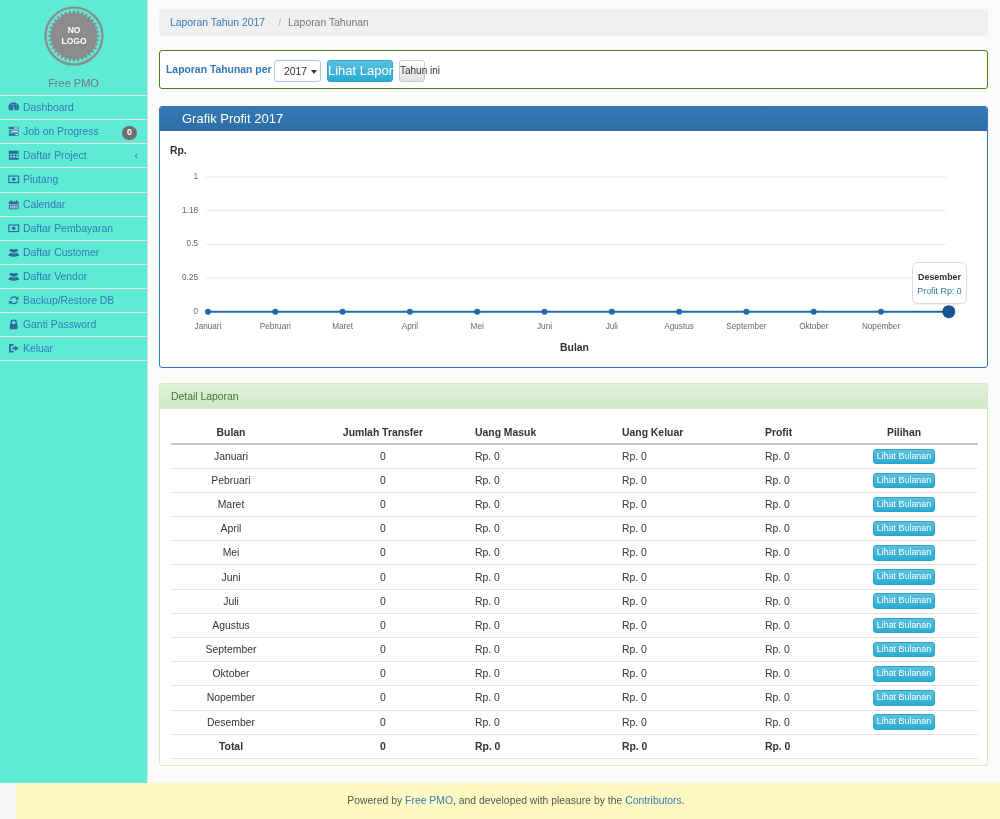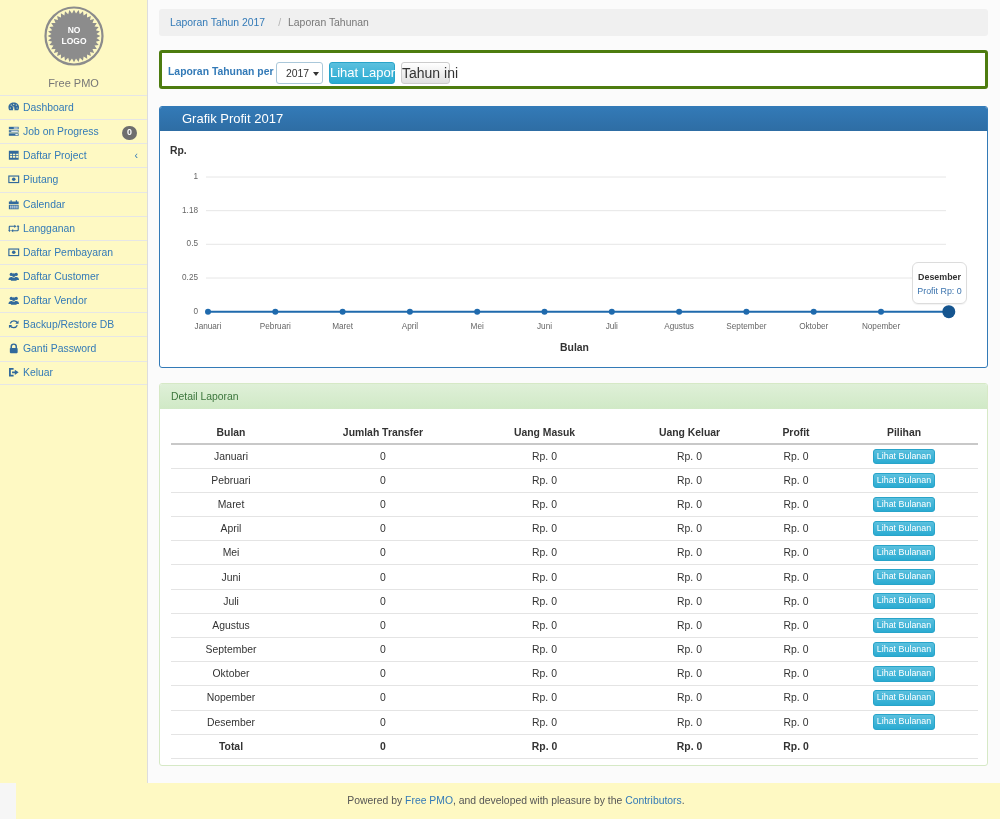--- a/index.html
+++ b/index.html
@@ -1,59 +1,59 @@
 <!DOCTYPE html>
 <html><head><meta charset="utf-8">
 <style>
 *{margin:0;padding:0;box-sizing:border-box;}
 html,body{width:1000px;height:819px;background:#f6f6f6;font-family:"Liberation Sans",sans-serif;overflow:hidden;}
 .abs{position:absolute;}
 #content-bg{position:absolute;left:148px;top:0;width:852px;height:783px;background:#fbfbfb;}
 
-#sidebar{position:absolute;left:0;top:0;width:148px;height:783px;background:#fef9c3;border-right:1px solid #ddd;}
+#sidebar{position:absolute;left:0;top:0;width:148px;height:783px;background:#5eead4;border-right:1px solid #ddd;}
 #logo{height:95px;text-align:center;}
 #brand{font-size:11px;color:#777;margin-top:1px;}
 ul.menu{list-style:none;}
 ul.menu li{height:24.15px;border-top:1px solid #e6e6e6;position:relative;}
 ul.menu li a{display:flex;align-items:center;height:100%;padding-left:8px;color:#337ab7;font-size:10.4px;text-decoration:none;}
 ul.menu li a svg{margin-right:3.5px;flex:none;}
 .badge0{position:absolute;right:10px;top:5.5px;background:#6e6e6e;color:#fff;font-size:8.9px;font-weight:bold;border-radius:7px;padding:2.5px 5px;line-height:1;}
 .chev{position:absolute;right:9px;top:5px;color:#337ab7;font-size:10.5px;}
 
 #bread{position:absolute;left:159px;top:9px;width:829px;height:27px;background:#f0f0f0;border-radius:3px;font-size:10.4px;line-height:27px;padding-left:11px;color:#b4b4b4;}
 #bread a{color:#337ab7;text-decoration:none;}
 #bread .cur{color:#777;}
-#formbar{position:absolute;left:159px;top:50px;width:829px;height:39px;background:#fff;border:3px solid #4d7c0f;border-radius:3px;}
+#formbar{position:absolute;left:159px;top:50px;width:829px;height:39px;background:#fff;border:1px solid #4d7c0f;border-radius:3px;}
 #formbar .lbl{position:absolute;left:6px;top:13px;font-size:10.4px;font-weight:bold;color:#337ab7;}
 #selyear{position:absolute;left:114px;top:9px;width:47px;height:22px;border:1px solid #aac8da;border-radius:3px;background:#fff;font-size:10.4px;color:#333;}
 #selyear .ar{position:absolute;right:3px;top:9px;width:0;height:0;border-left:3.5px solid transparent;border-right:3.5px solid transparent;border-top:4px solid #333;}
 .btn{display:inline-block;text-align:center;border-radius:3px;font-family:"Liberation Sans",sans-serif;}
 .btn-info{background:linear-gradient(#5bc0de,#2aabd2);border:1px solid #28a4c9;color:#fff;}
 .btn-def{background:linear-gradient(#fff,#e0e0e0);border:1px solid #ccc;color:#333;}
 #btnlihat{position:absolute;left:167px;top:9px;width:66px;height:22px;font-size:13px;line-height:20px;white-space:nowrap;}
-#btntahun{position:absolute;left:239px;top:9px;width:49px;height:22px;font-size:14px;line-height:20px;white-space:nowrap;}
+#btntahun{position:absolute;left:239px;top:9px;width:26px;height:22px;font-size:10px;line-height:20px;white-space:nowrap;}
 
 #cpanel{position:absolute;left:159px;top:106px;width:829px;height:262px;background:#fff;border:1px solid #337ab7;border-radius:3px;}
 #chead{height:24px;background:linear-gradient(#337ab7,#2e6da4);border-radius:2px 2px 0 0;color:#fff;font-size:13px;line-height:24px;padding-left:22px;}
 #cpanel .rp{position:absolute;left:10px;top:38px;font-size:10.4px;font-weight:bold;color:#333;}
 .ylab{position:absolute;width:34px;text-align:right;font-size:8.2px;color:#666;}
 .xlab{position:absolute;width:60px;margin-left:-30px;text-align:center;font-size:8.2px;color:#666;top:215px;}
 #bulan{position:absolute;left:0;width:829px;text-align:center;top:235px;font-size:10.4px;font-weight:bold;color:#333;}
 #tip{position:absolute;left:752px;top:155px;width:55px;height:42px;background:rgba(255,255,255,.96);border:1px solid #dcdcdc;border-radius:6px;box-shadow:0 1px 1px rgba(0,0,0,.05);text-align:center;}
 #tip .t1{font-size:8.9px;font-weight:bold;color:#333;margin-top:9px;white-space:nowrap;}
 #tip .t2{font-size:8.9px;color:#3b73ad;margin-top:4px;white-space:nowrap;}
 
 #dpanel{position:absolute;left:159px;top:383px;width:829px;height:383px;background:#fff;border:1px solid #d6e9c6;border-radius:3px;}
 #dhead{height:25px;background:linear-gradient(#dff0d8,#d0e9c6);border-radius:2px 2px 0 0;color:#3c763d;font-size:10.4px;line-height:25px;padding-left:11px;}
 table#tbl{position:absolute;left:11px;top:37px;width:807px;border-collapse:collapse;table-layout:fixed;font-size:10.4px;color:#333;}
 #tbl th{font-weight:bold;border-bottom:2px solid #c8c8c8;height:23px;}
 #tbl td{border-top:1px solid #e4e4e4;height:24.2px;vertical-align:middle;}
 #tbl td:last-child,#tbl th:last-child{padding-right:5px;}
 #tbl .c{text-align:center;}
-#tbl .r{text-align:center;padding-right:8px;}
+#tbl .r{text-align:left;padding-right:8px;}
 #tbl tr.tot td{font-weight:bold;border-bottom:1px solid #e4e4e4;}
 .btn-xs{width:62px;height:15.5px;font-size:8.9px;line-height:13.5px;margin:0 auto;white-space:nowrap;}
 
 #footer{position:absolute;left:0;top:783px;width:1000px;height:36px;background:#fef9c3;text-align:center;font-size:10.4px;color:#555;padding-top:12px;margin-left:16px;}
 #footbord{position:absolute;left:148px;top:783px;width:852px;height:0;border-top:1px solid #e7e7e7;}
 #footer a{color:#337ab7;text-decoration:none;}
 </style></head>
 <body>
 <div id="content-bg"></div>
 <div id="sidebar">
@@ -104,25 +104,20 @@
               <rect x="2.6" y="8.2" width="1.6" height="1.3"></rect>
               <rect x="5.1" y="8.2" width="1.6" height="1.3"></rect>
               <rect x="7.6" y="8.2" width="1.6" height="1.3"></rect>
               <rect x="10.1" y="8.2" width="1.6" height="1.3"></rect>
               <rect x="2.6" y="10.2" width="1.6" height="1.3"></rect>
               <rect x="5.1" y="10.2" width="1.6" height="1.3"></rect>
               <rect x="7.6" y="10.2" width="1.6" height="1.3"></rect>
               <rect x="10.1" y="10.2" width="1.6" height="1.3"></rect>
             </g>
           </svg>Calendar</a>
-      </li>
-    <li>
-        <a href="#"><svg id="i-retw" width="11.5" height="11" viewBox="0 0 14 13.5">
-            <path fill="#31699c" d="M2.2 8.8V5.2c0-.3.2-.5.5-.5h5V6l2.6-1.9L7.7 2.2v1.3H2.2c-.8 0-1.4.6-1.4 1.4v3.9H0l1.8 2.1 1.8-2.1zm9.6-4.1v3.6c0 .3-.2.5-.5.5h-5V7.5L3.7 9.4l2.6 1.9V10h5.5c.8 0 1.4-.6 1.4-1.4V4.7h.8L12.2 2.6l-1.8 2.1z"></path>
-          </svg>Langganan</a>
       </li>
     <li>
         <a href="#"><svg id="i-money2" width="11.5" height="11" viewBox="0 0 14 13.5">
             <rect x="1" y="2.5" width="12" height="8" fill="none" stroke="#31699c" stroke-width="1.4"></rect>
             <circle cx="7" cy="6.5" r="2.2" fill="#31699c"></circle>
           </svg>Daftar Pembayaran</a>
       </li>
     <li>
         <a href="#"><svg id="i-users" width="11.5" height="11" viewBox="0 0 14 13.5">
             <g fill="#31699c">

